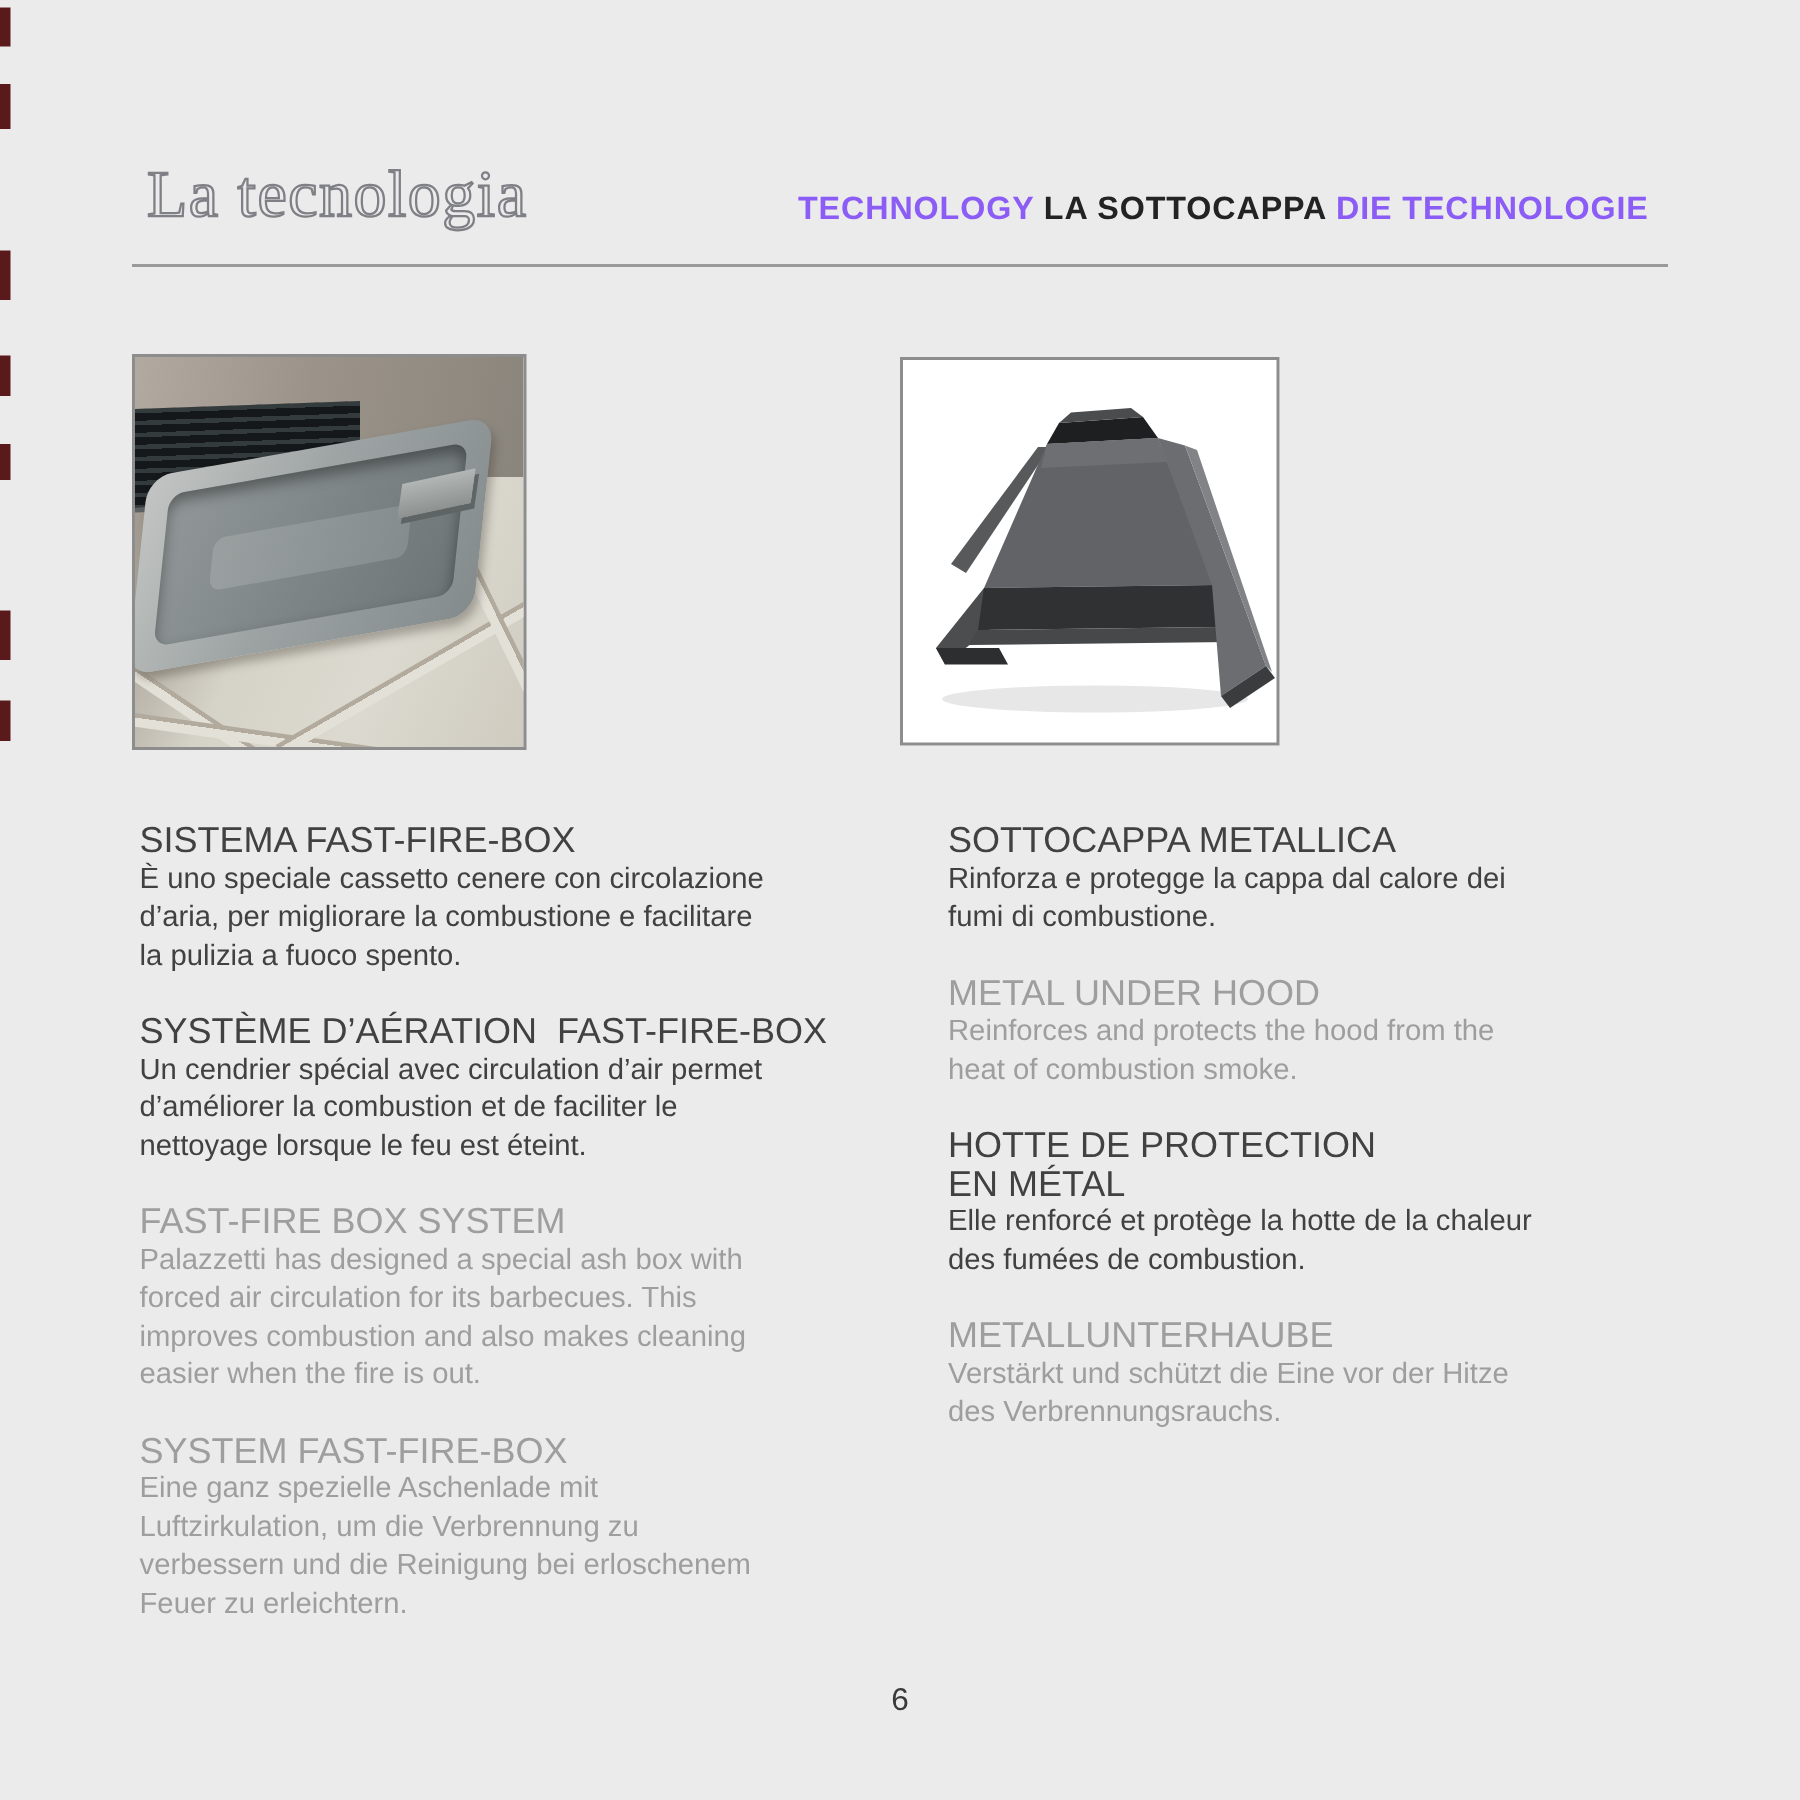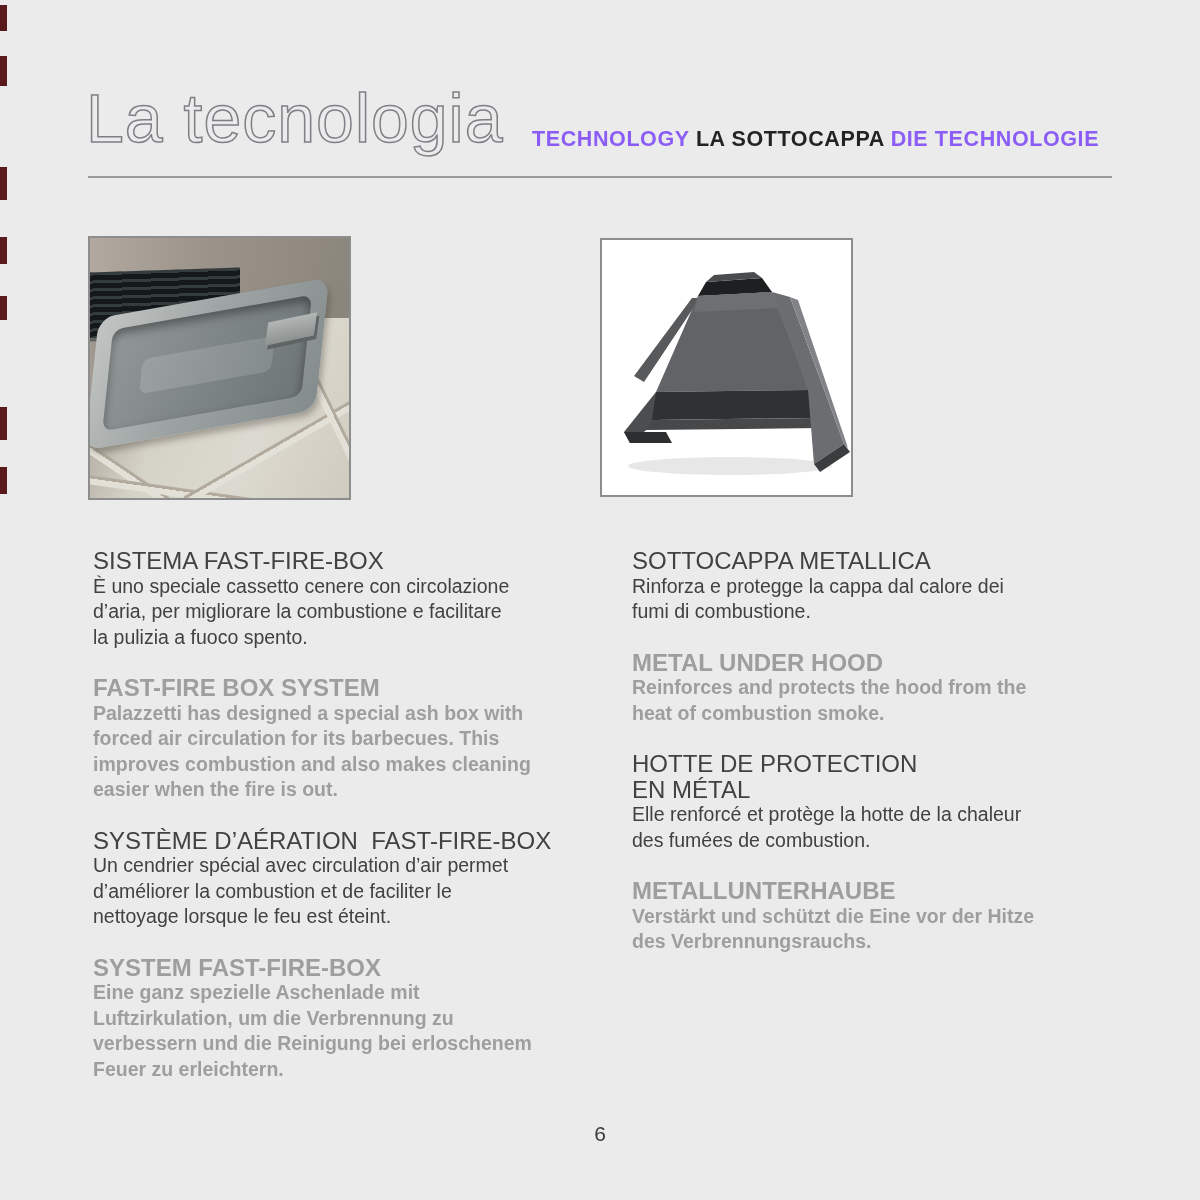--- a/index.html
+++ b/index.html
@@ -10,24 +10,25 @@
   .page{
     position:relative;
     width:1200px;height:1200px;
     background:#ebebeb;
     overflow:hidden;
   }
 
   
   .title{
     position:absolute;left:86px;top:84px;
-    font-size:68px;line-height:68px;font-weight:normal;
+    font-size:44px;line-height:68px;font-weight:normal;
     letter-spacing:1px;
     color:#83838a;
-    margin:0;
+    margin:12px;
+    font-family:Liberation Serif, serif;
   }
   @supports (-webkit-text-stroke: 1px black){
     .title{
       color:transparent;
       -webkit-text-stroke:1.5px #7f7f86;
     }
   }
   .subtitle{
     position:absolute;left:532px;top:128px;
     font-size:21.5px;line-height:23px;font-weight:bold;
@@ -113,21 +114,21 @@
   }
   .col-left{left:93px;width:500px;}
   .col-right{left:632px;width:470px;}
   .block{margin:0 0 25px 0;}
   .block h3{
     margin:0;font-size:24px;line-height:25.5px;font-weight:normal;
     white-space:pre-wrap;
   }
   .block p{margin:0;white-space:pre-wrap;}
   .tone-dark h3,.tone-dark p{color:#414141;}
-  .tone-light h3,.tone-light p{color:#9e9e9e;font-weight:bold;}
+  .tone-light h3,.tone-light p{color:#9e9e9e;}
 
   
   .page-number{
     position:absolute;left:0;top:1121px;width:1200px;
     text-align:center;
     font-size:21px;line-height:25px;color:#3a3a3a;
   }
 </style>
 </head>
 <body>
@@ -194,33 +195,33 @@
     </svg>
   </div>
 
   <div class="col col-left">
     <div class="block tone-dark">
       <h3>SISTEMA FAST-FIRE-BOX</h3>
       <p>È uno speciale cassetto cenere con circolazione
 d’aria, per migliorare la combustione e facilitare
 la pulizia a fuoco spento.</p>
     </div>
+    <div class="block tone-dark">
+      <h3>SYSTÈME D’AÉRATION  FAST-FIRE-BOX</h3>
+      <p>Un cendrier spécial avec circulation d’air permet
+d’améliorer la combustion et de faciliter le
+nettoyage lorsque le feu est éteint.</p>
+    </div>
     <div class="block tone-light">
       <h3>FAST-FIRE BOX SYSTEM</h3>
       <p>Palazzetti has designed a special ash box with
 forced air circulation for its barbecues. This
 improves combustion and also makes cleaning
 easier when the fire is out.</p>
     </div>
-    <div class="block tone-dark">
-      <h3>SYSTÈME D’AÉRATION  FAST-FIRE-BOX</h3>
-      <p>Un cendrier spécial avec circulation d’air permet
-d’améliorer la combustion et de faciliter le
-nettoyage lorsque le feu est éteint.</p>
-    </div>
     <div class="block tone-light">
       <h3>SYSTEM FAST-FIRE-BOX</h3>
       <p>Eine ganz spezielle Aschenlade mit
 Luftzirkulation, um die Verbrennung zu
 verbessern und die Reinigung bei erloschenem
 Feuer zu erleichtern.</p>
     </div>
   </div>
 
   <div class="col col-right">

